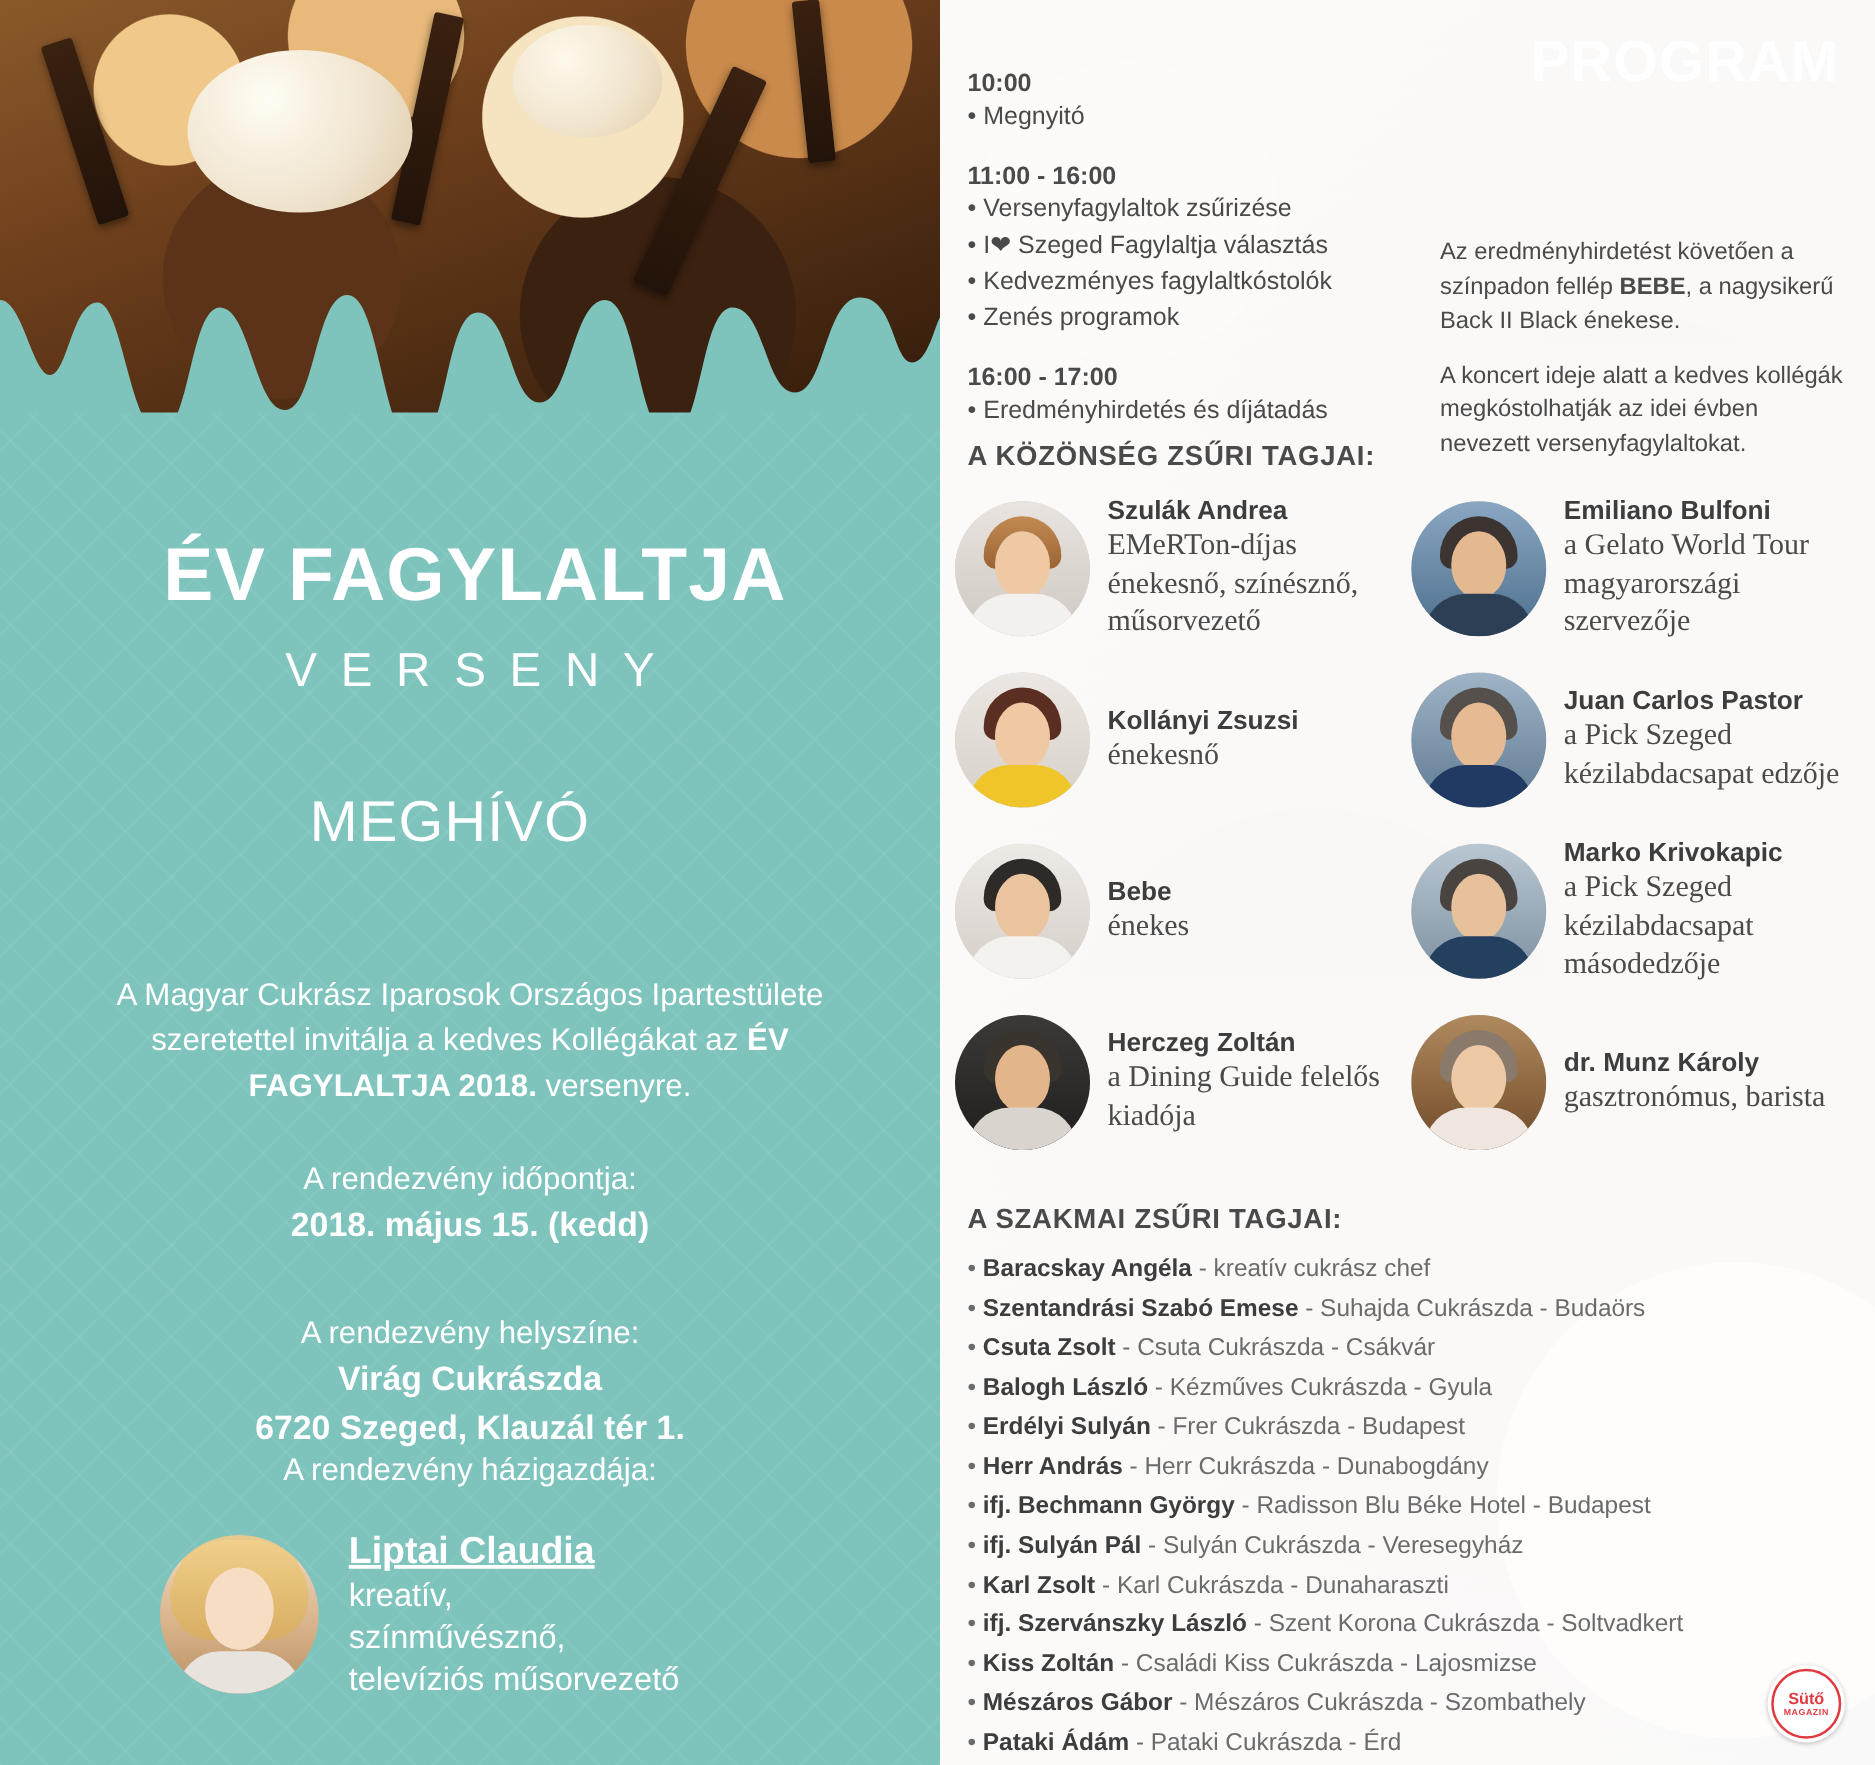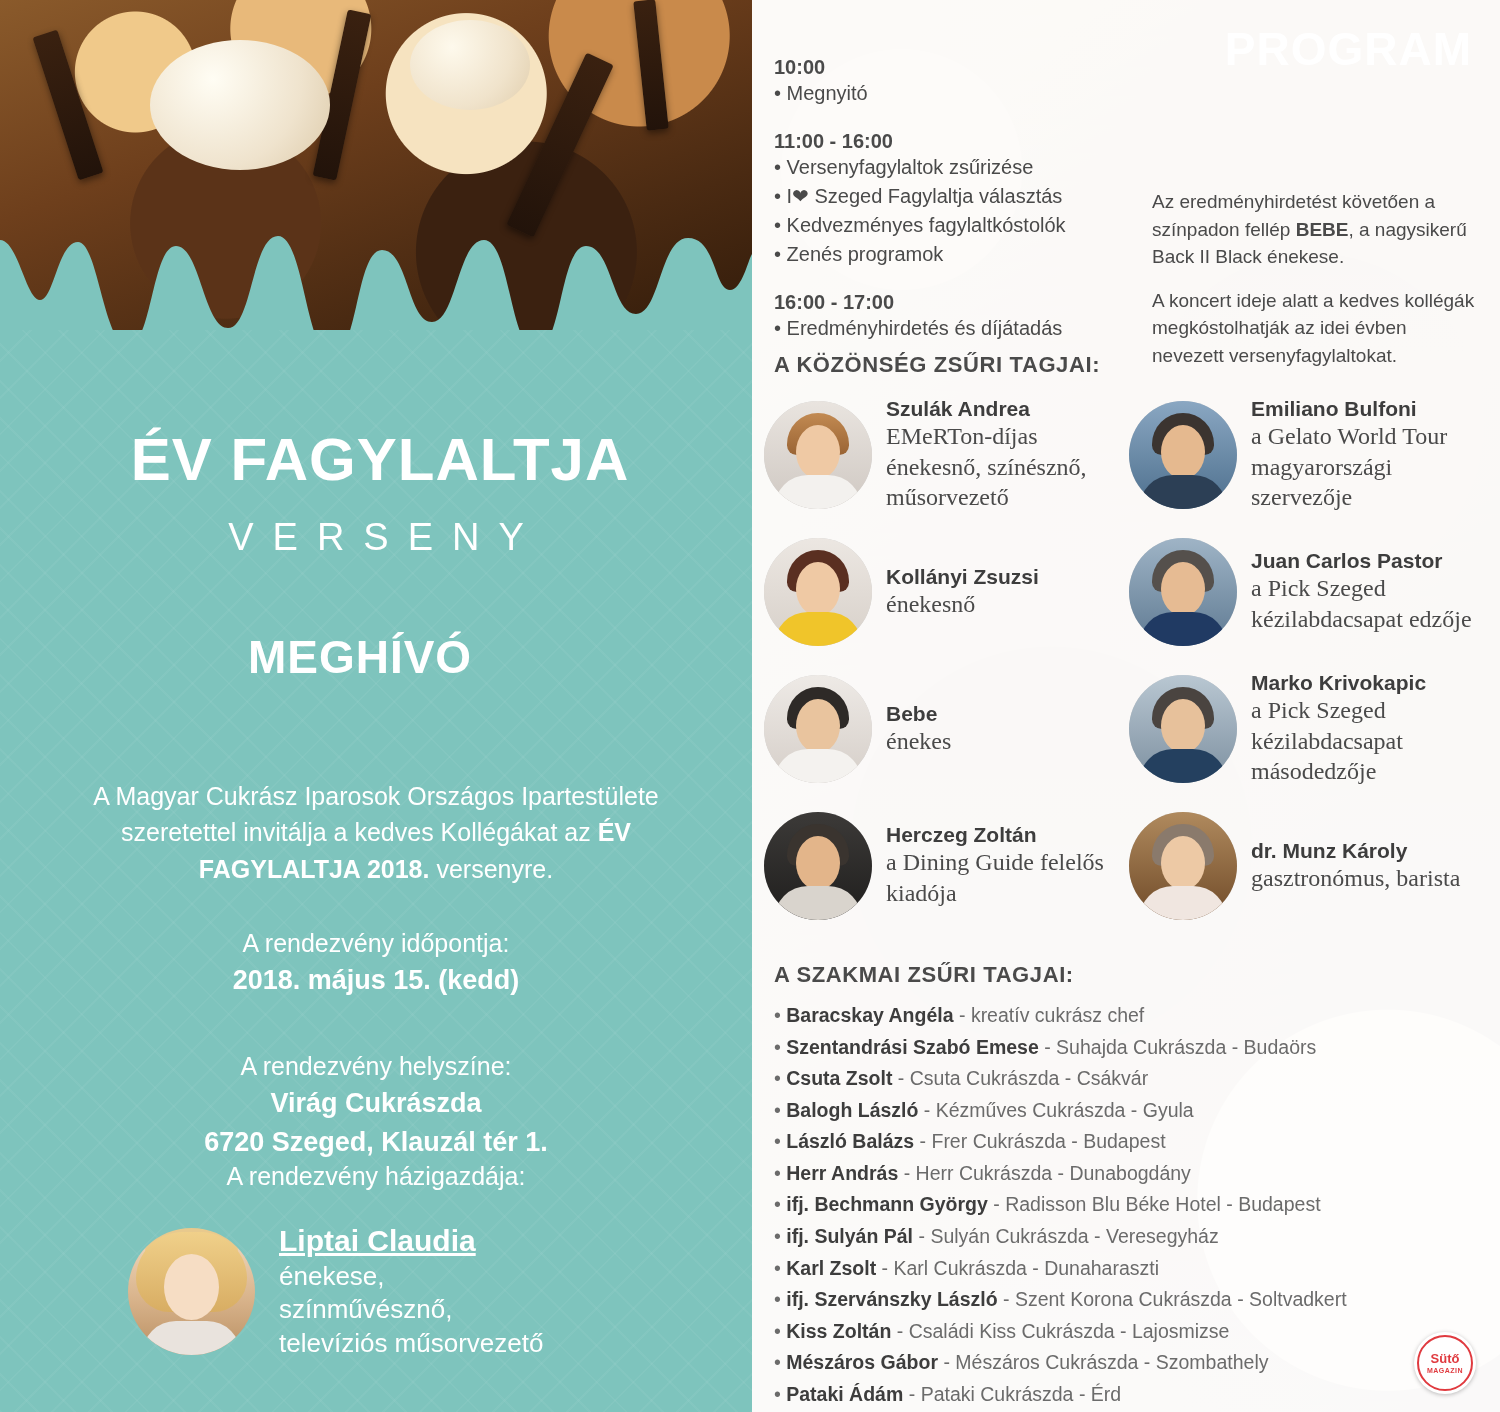--- a/index.html
+++ b/index.html
@@ -93,21 +93,21 @@
     font-size: 38px;
     letter-spacing: 19px;
     font-weight: normal;
     padding-left: 19px;
     box-sizing: border-box;
   }
   #title-invite {
     position: absolute;
     top: 630px; left: 0; width: 720px;
     font-size: 46px;
-    font-weight: bold;
+    font-weight: normal;
     letter-spacing: 1px;
   }
   #intro-text {
     position: absolute;
     top: 778px; left: 60px; width: 632px;
     font-size: 25px;
     line-height: 1.45;
   }
   #intro-text b { font-weight: bold; }
   .block-label {
@@ -377,21 +377,21 @@
       </div>
 
       <div id="host-card">
         <div id="host-photo">
           <div class="hair"></div>
           <div class="face"></div>
           <div class="body"></div>
         </div>
         <div id="host-info">
           <div id="host-name">Liptai Claudia</div>
-          <div id="host-role">énekese,</div>
+          <div id="host-role">kreatív,</div>
           <div id="host-role" style="font-size:26px;line-height:1.3;">színművésznő,</div>
           <div style="font-size:26px;line-height:1.3;">televíziós műsorvezető</div>
         </div>
       </div>
     </div>
   </div>
 
   <div id="right-panel">
     <div id="right-wash"></div>
 
@@ -538,21 +538,21 @@
 
       </div>
 
       <div id="pro-head" class="section-head">A SZAKMAI ZSŰRI TAGJAI:</div>
 
       <div id="pro-list">
         <div class="pro-item">• <b>Baracskay Angéla</b><span> - kreatív cukrász chef</span></div>
         <div class="pro-item">• <b>Szentandrási Szabó Emese</b><span> - Suhajda Cukrászda - Budaörs</span></div>
         <div class="pro-item">• <b>Csuta Zsolt</b><span> - Csuta Cukrászda - Csákvár</span></div>
         <div class="pro-item">• <b>Balogh László</b><span> - Kézműves Cukrászda - Gyula</span></div>
-        <div class="pro-item">• <b>László Balázs</b><span> - Frer Cukrászda - Budapest</span></div>
+        <div class="pro-item">• <b>Erdélyi Sulyán</b><span> - Frer Cukrászda - Budapest</span></div>
         <div class="pro-item">• <b>Herr András</b><span> - Herr Cukrászda - Dunabogdány</span></div>
         <div class="pro-item">• <b>ifj. Bechmann György</b><span> - Radisson Blu Béke Hotel - Budapest</span></div>
         <div class="pro-item">• <b>ifj. Sulyán Pál</b><span> - Sulyán Cukrászda - Veresegyház</span></div>
         <div class="pro-item">• <b>Karl Zsolt</b><span> - Karl Cukrászda - Dunaharaszti</span></div>
         <div class="pro-item">• <b>ifj. Szervánszky László</b><span> - Szent Korona Cukrászda - Soltvadkert</span></div>
         <div class="pro-item">• <b>Kiss Zoltán</b><span> - Családi Kiss Cukrászda - Lajosmizse</span></div>
         <div class="pro-item">• <b>Mészáros Gábor</b><span> - Mészáros Cukrászda - Szombathely</span></div>
         <div class="pro-item">• <b>Pataki Ádám</b><span> - Pataki Cukrászda - Érd</span></div>
         <div class="pro-item">• </div>
       </div>

